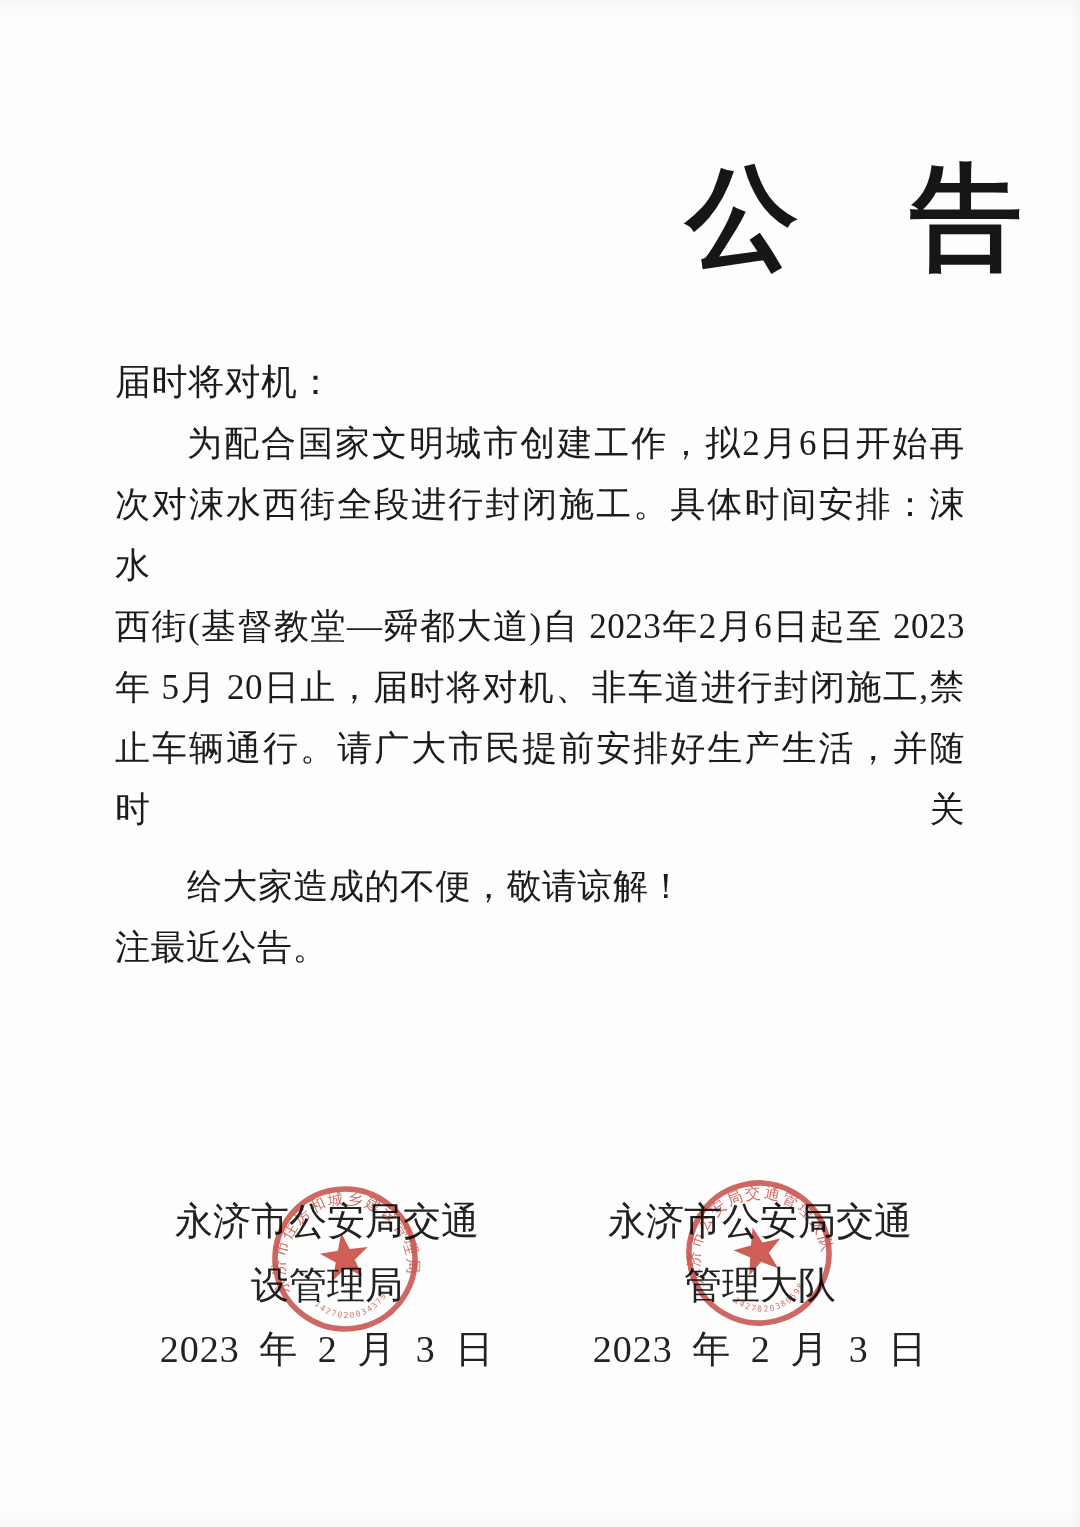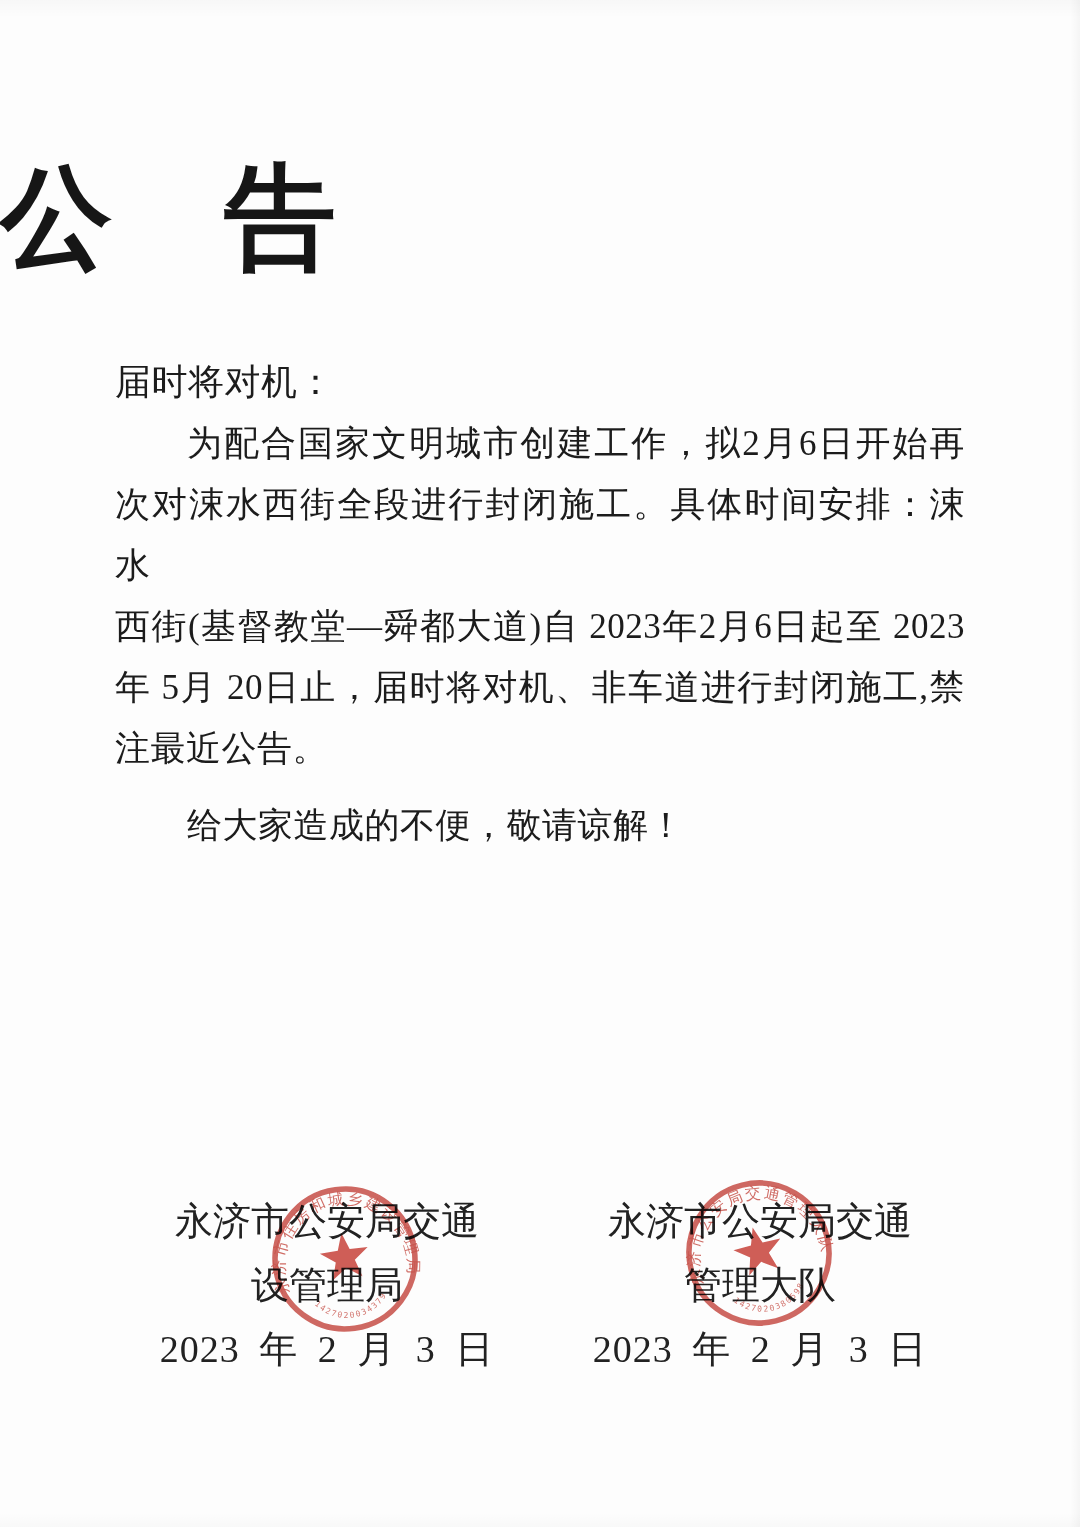--- a/index.html
+++ b/index.html
@@ -14,22 +14,22 @@
   
   .page::before {
     content:""; position:absolute; inset:0; pointer-events:none;
     background:
       linear-gradient(to bottom, rgba(0,0,0,0.025), rgba(0,0,0,0) 18px),
       linear-gradient(to top, rgba(0,0,0,0.02), rgba(0,0,0,0) 14px),
       linear-gradient(to left, rgba(0,0,0,0.03), rgba(0,0,0,0) 10px);
   }
 
   .title {
-    position:absolute; top:148px; left:0; width:1006px;
-    text-align:left;
+    position:absolute; top:148px; left:16px; width:1006px;
+    text-align:right;
     font-size:112px; line-height:1.25; font-weight:700;
     letter-spacing:0;
     color:#161616;
   }
 
   .content {
     position:absolute; left:115px; top:352px; width:850px;
     font-size:35px; line-height:61px;
     letter-spacing:0.5px;
   }
@@ -82,24 +82,25 @@
     <div>
 
         <div class="line indent justify">为配合国家文明城市创建工作，拟2月6日开始再</div>
 
         <div class="line justify">次对涑水西街全段进行封闭施工。具体时间安排：涑水</div>
 
         <div class="line justify">西街(基督教堂—舜都大道)自 2023年2月6日起至 2023</div>
 
         <div class="line justify">年 5月 20日止，届时将对机、非车道进行封闭施工,禁</div>
 
+        <div class="line justify">止车辆通行。请广大市民提前安排好生产生活，并随时关</div>
+
+        <div class="line indent gap-above">给大家造成的不便，敬请谅解！</div>
 
         <div class="line">注最近公告。</div>
-
-        <div class="line indent gap-above">给大家造成的不便，敬请谅解！</div>
       </div>
   </div>
 
   <div class="signatures">
 
       <div class="sig">
         <span class="seal">
           <svg width="152" height="152" viewBox="0 0 150 150" aria-hidden="true">
             <circle class="seal-ring" cx="75" cy="75" r="69"></circle>
             <path id="seal-arc-top-1-0" d="M 15 93 A 61 61 0 1 1 135 93" fill="none"></path>

